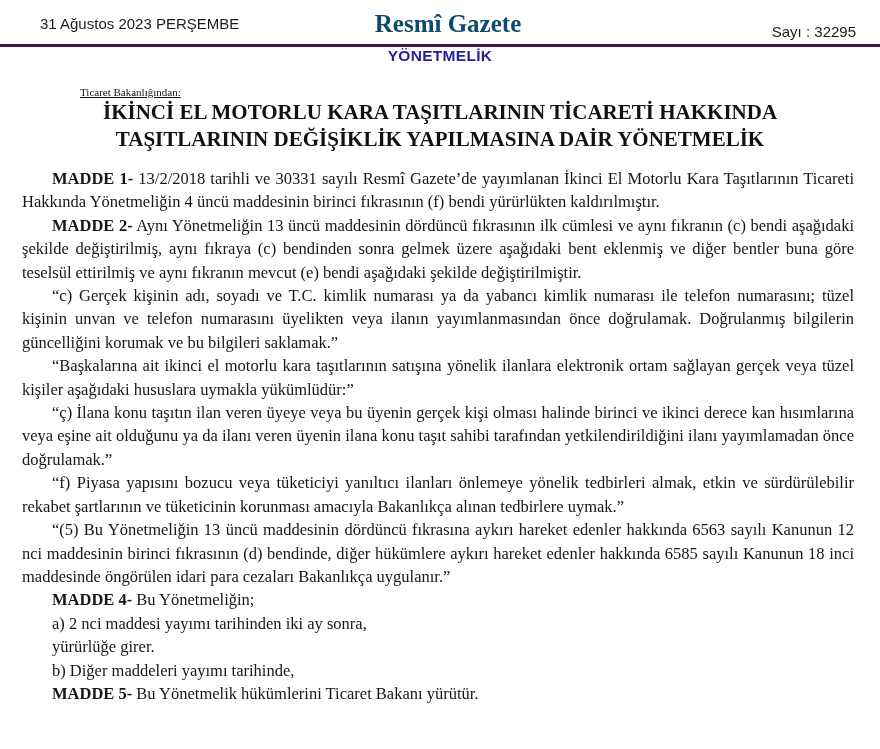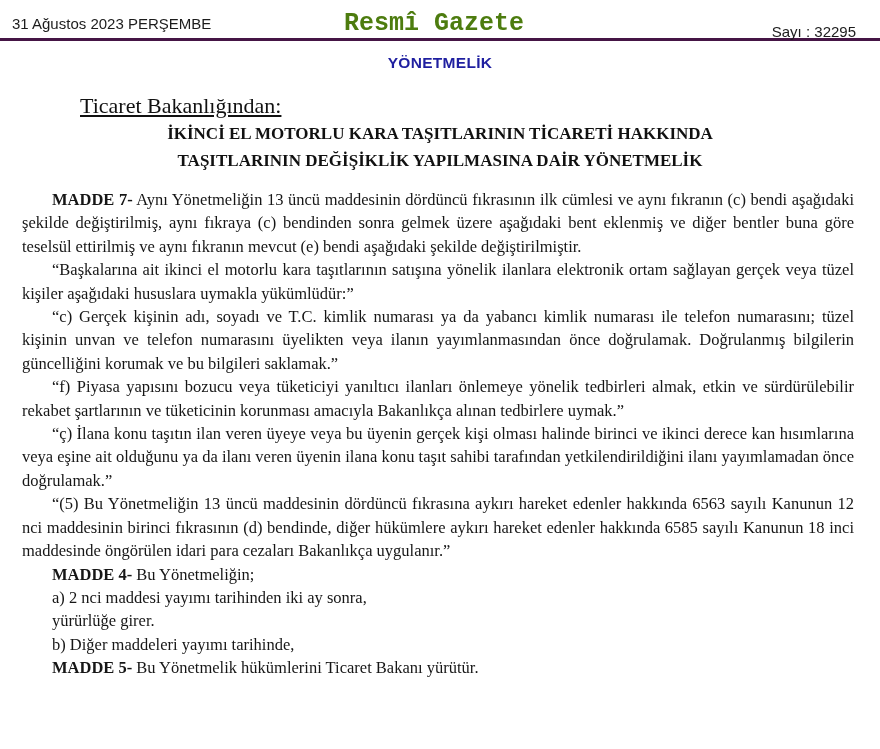--- a/index.html
+++ b/index.html
@@ -8,66 +8,65 @@
     width: 880px; height: 749px;
     background: #ffffff;
     color: #1a1a1a;
     font-family: "Liberation Serif", serif;
     overflow: hidden;
   }
   .gazette-header {
     display: grid;
     grid-template-columns: 1fr auto 1fr;
     align-items: center;
-    padding: 7px 24px 4px 12px;
-    height: 38px;
+    padding: 7px 24px 4px 40px;
+    height: 44px;
   }
   .header-date {
     font-family: "Liberation Sans", sans-serif;
     font-size: 15px; color: #1c1c1c;
     justify-self: start;
   }
   .masthead {
-    font-family: Liberation Mono, monospace;
+    font-family: Liberation Serif, serif;
     font-weight: 700;
     font-size: 25px;
-    color: #4d7c0f;
+    color: #0c4a6e;
     justify-self: center;
     white-space: nowrap;
   }
   .header-issue {
     font-family: "Liberation Sans", sans-serif;
     font-size: 15px; color: #1c1c1c;
     justify-self: end;
     margin-top: 16px;
   }
   .rule {
     height: 3px;
     background: #451545;
     width: 100%;
   }
   .section-heading {
-    margin-top: 13px;
     text-align: center;
     font-family: "Liberation Sans", sans-serif;
     font-weight: 700;
     font-size: 15.5px;
     letter-spacing: 0.3px;
     color: #1f1fa0;
   }
   .issuer {
     margin: 21px 0 0 80px;
-    font-size: 22px;
+    font-size: 11px;
     text-decoration: underline;
     color: #111;
   }
   .doc-title {
     text-align: center;
     font-weight: 700;
-    font-size: 17px;
+    font-size: 21px;
     line-height: 25px;
     margin-top: 2px;
     color: #111;
   }
   .articles {
     margin: 15px 26px 0 22px;
     font-size: 16.5px;
     line-height: 23.4px;
     text-align: justify;
     color: #161616;
@@ -87,24 +86,25 @@
 <div class="rule"></div>
 
 <div class="section-heading">YÖNETMELİK</div>
 
 <div class="issuer">Ticaret Bakanlığından:</div>
 
 <div class="doc-title">İKİNCİ EL MOTORLU KARA TAŞITLARININ TİCARETİ HAKKINDA</div>
 <div class="doc-title">TAŞITLARININ DEĞİŞİKLİK YAPILMASINA DAİR YÖNETMELİK</div>
 
 <div class="articles">
-  <p><b>MADDE 7-</b> <span>Aynı Yönetmeliğin 13 üncü maddesinin dördüncü fıkrasının ilk cümlesi ve aynı fıkranın (c) bendi aşağıdaki şekilde değiştirilmiş, aynı fıkraya (c) bendinden sonra gelmek üzere aşağıdaki bent eklenmiş ve diğer bentler buna göre teselsül ettirilmiş ve aynı fıkranın mevcut (e) bendi aşağıdaki şekilde değiştirilmiştir.</span></p>
+  <p><b>MADDE 1-</b> <span>13/2/2018 tarihli ve 30331 sayılı Resmî Gazete’de yayımlanan İkinci El Motorlu Kara Taşıtlarının Ticareti Hakkında Yönetmeliğin 4 üncü maddesinin birinci fıkrasının (f) bendi yürürlükten kaldırılmıştır.</span></p>
+  <p><b>MADDE 2-</b> <span>Aynı Yönetmeliğin 13 üncü maddesinin dördüncü fıkrasının ilk cümlesi ve aynı fıkranın (c) bendi aşağıdaki şekilde değiştirilmiş, aynı fıkraya (c) bendinden sonra gelmek üzere aşağıdaki bent eklenmiş ve diğer bentler buna göre teselsül ettirilmiş ve aynı fıkranın mevcut (e) bendi aşağıdaki şekilde değiştirilmiştir.</span></p>
+  <p><b></b> <span>“c) Gerçek kişinin adı, soyadı ve T.C. kimlik numarası ya da yabancı kimlik numarası ile telefon numarasını; tüzel kişinin unvan ve telefon numarasını üyelikten veya ilanın yayımlanmasından önce doğrulamak. Doğrulanmış bilgilerin güncelliğini korumak ve bu bilgileri saklamak.”</span></p>
   <p><b></b> <span>“Başkalarına ait ikinci el motorlu kara taşıtlarının satışına yönelik ilanlara elektronik ortam sağlayan gerçek veya tüzel kişiler aşağıdaki hususlara uymakla yükümlüdür:”</span></p>
-  <p><b></b> <span>“c) Gerçek kişinin adı, soyadı ve T.C. kimlik numarası ya da yabancı kimlik numarası ile telefon numarasını; tüzel kişinin unvan ve telefon numarasını üyelikten veya ilanın yayımlanmasından önce doğrulamak. Doğrulanmış bilgilerin güncelliğini korumak ve bu bilgileri saklamak.”</span></p>
+  <p><b></b> <span>“ç) İlana konu taşıtın ilan veren üyeye veya bu üyenin gerçek kişi olması halinde birinci ve ikinci derece kan hısımlarına veya eşine ait olduğunu ya da ilanı veren üyenin ilana konu taşıt sahibi tarafından yetkilendirildiğini ilanı yayımlamadan önce doğrulamak.”</span></p>
   <p><b></b> <span>“f) Piyasa yapısını bozucu veya tüketiciyi yanıltıcı ilanları önlemeye yönelik tedbirleri almak, etkin ve sürdürülebilir rekabet şartlarının ve tüketicinin korunması amacıyla Bakanlıkça alınan tedbirlere uymak.”</span></p>
-  <p><b></b> <span>“ç) İlana konu taşıtın ilan veren üyeye veya bu üyenin gerçek kişi olması halinde birinci ve ikinci derece kan hısımlarına veya eşine ait olduğunu ya da ilanı veren üyenin ilana konu taşıt sahibi tarafından yetkilendirildiğini ilanı yayımlamadan önce doğrulamak.”</span></p>
   <p><b></b> <span>“(5) Bu Yönetmeliğin 13 üncü maddesinin dördüncü fıkrasına aykırı hareket edenler hakkında 6563 sayılı Kanunun 12 nci maddesinin birinci fıkrasının (d) bendinde, diğer hükümlere aykırı hareket edenler hakkında 6585 sayılı Kanunun 18 inci maddesinde öngörülen idari para cezaları Bakanlıkça uygulanır.”</span></p>
   <p><b>MADDE 4-</b> <span>Bu Yönetmeliğin;</span></p>
   <p><b></b> <span>a) 2 nci maddesi yayımı tarihinden iki ay sonra,</span></p>
   <p><b></b> <span>yürürlüğe girer.</span></p>
   <p><b></b> <span>b) Diğer maddeleri yayımı tarihinde,</span></p>
   <p><b>MADDE 5-</b> <span>Bu Yönetmelik hükümlerini Ticaret Bakanı yürütür.</span></p>
 </div>
 
 </body></html>

